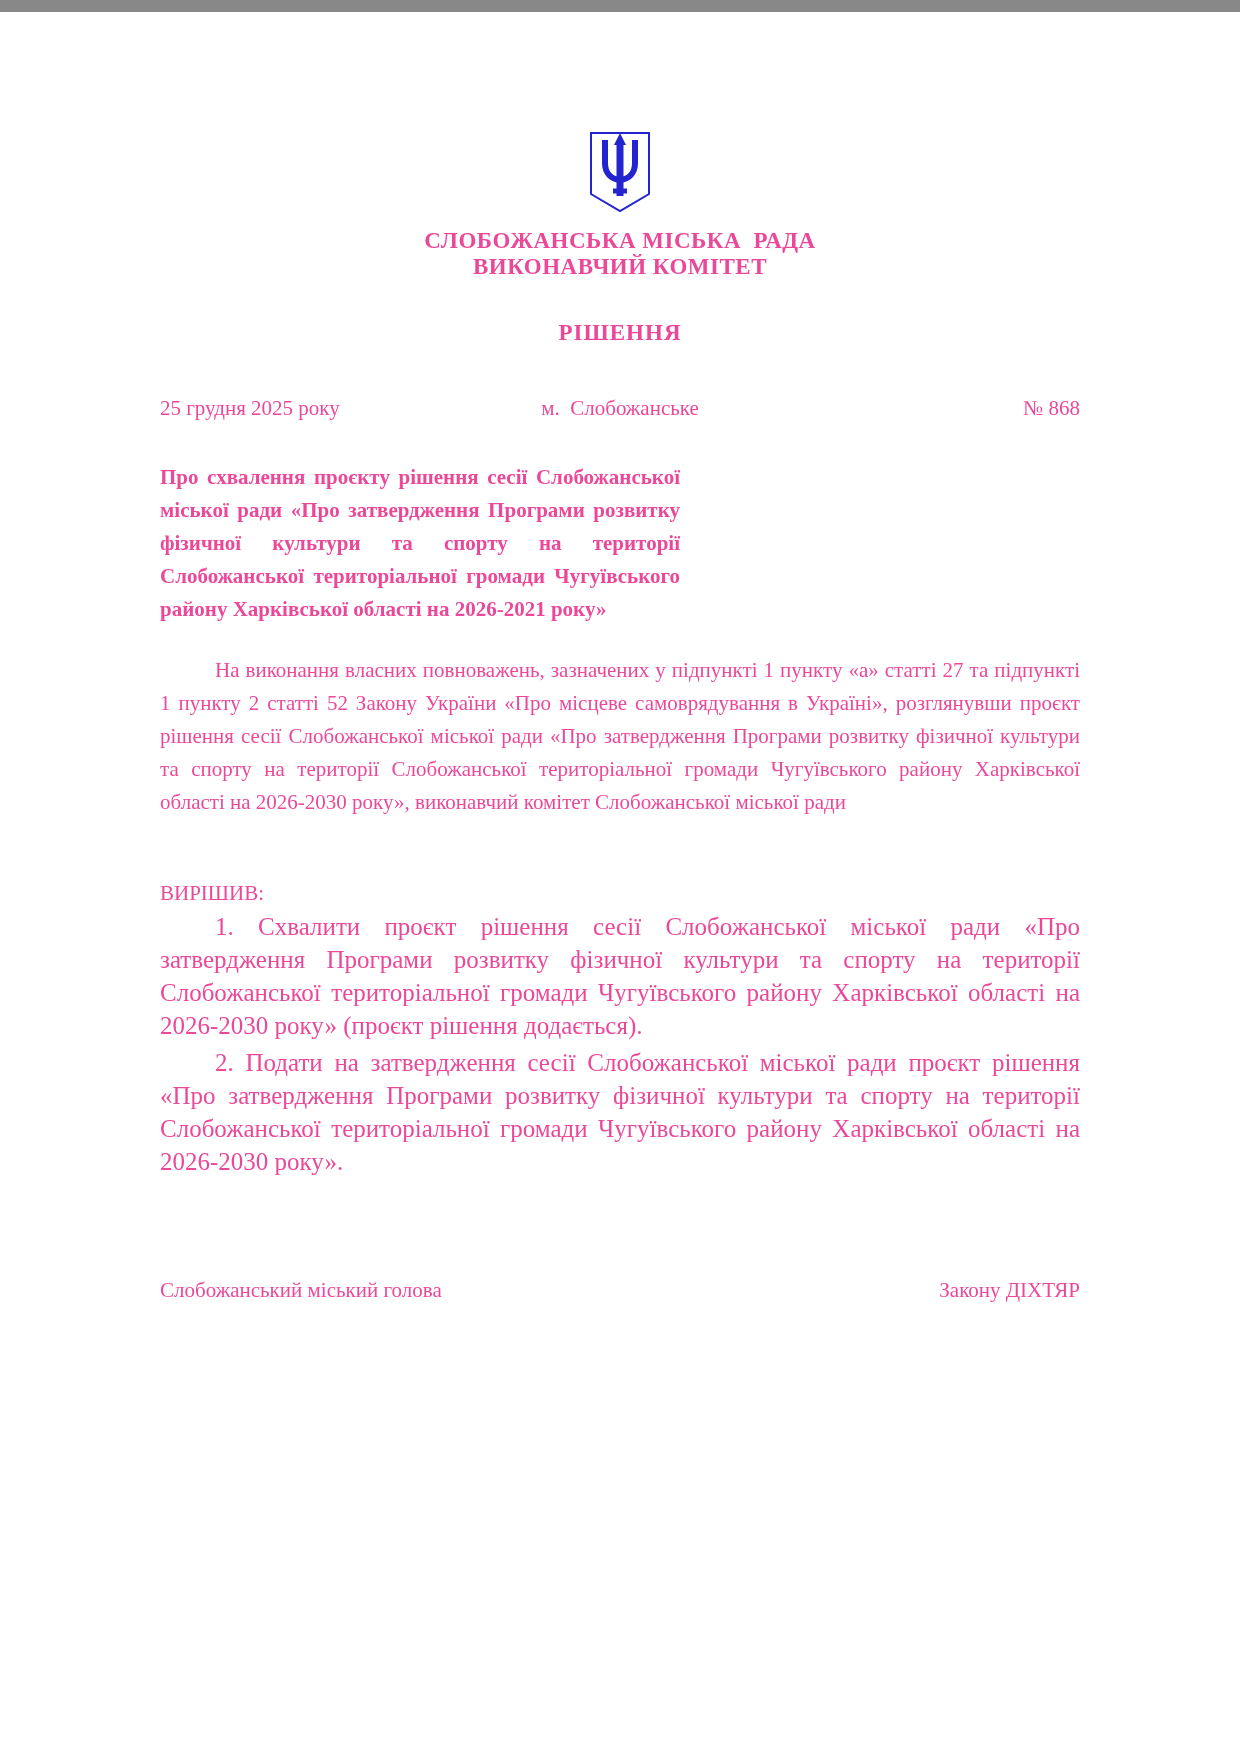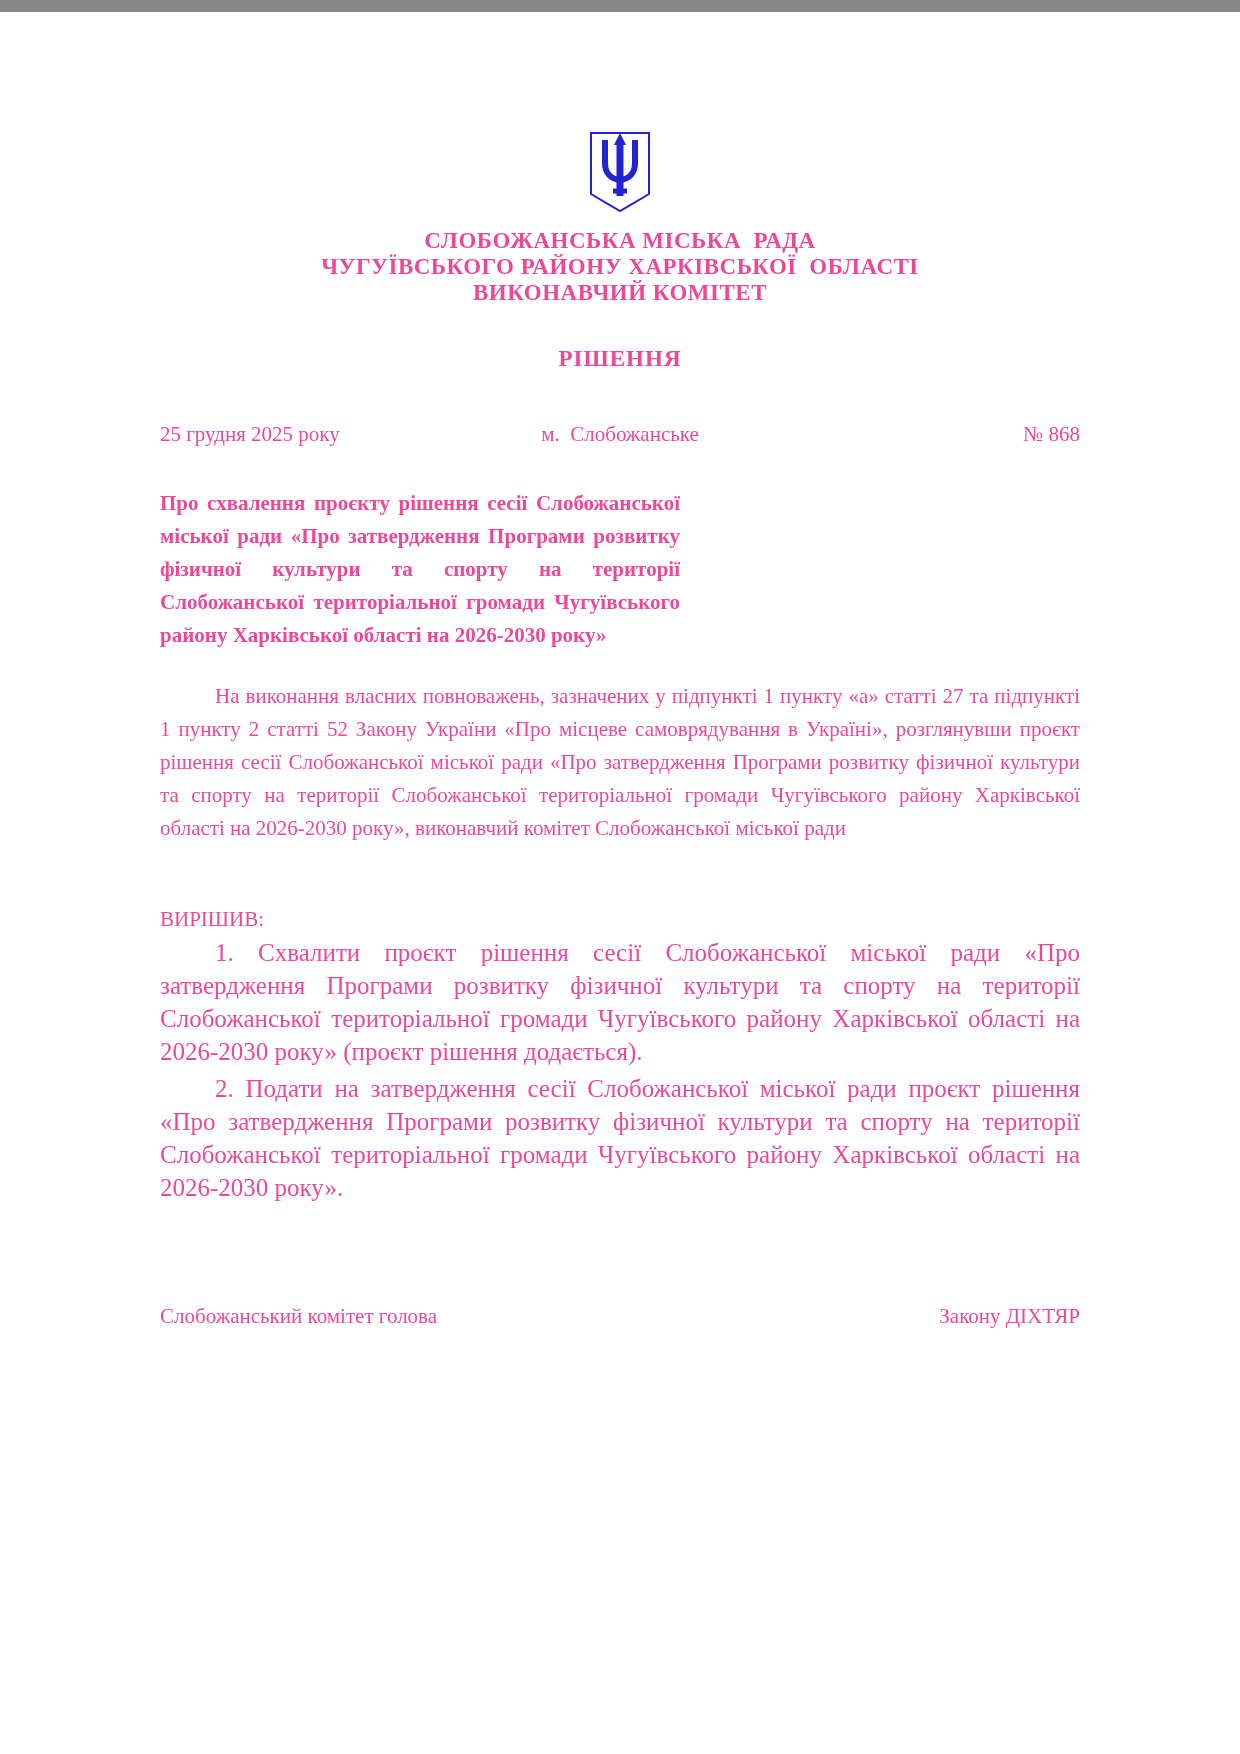--- a/index.html
+++ b/index.html
@@ -61,38 +61,37 @@
           <path d="M47 13 V33 C47 43 41 49 32 50" stroke-width="6"></path>
           <path d="M25 61 H39" stroke-width="5"></path>
         </g>
         <path d="M32 3 L38 15 H26 Z" fill="#2323cf"></path>
         <path d="M14 10 H20 V16 H14 Z M44 10 H50 V16 H44 Z" fill="#2323cf"></path>
       </svg>
     </span>
   </div>
 
   <div class="org-line">СЛОБОЖАНСЬКА МІСЬКА  РАДА</div>
-  <div class="org-line">ЧУГУЇВСЬКОГО РАЙОНУ ХАРКІВСЬКОЇ  ОБЛАСТІ</div>
   <div class="org-line">ВИКОНАВЧИЙ КОМІТЕТ</div>
 
   <div class="doc-type">РІШЕННЯ</div>
 
   <div class="meta-row">
     <span class="left">25 грудня 2025 року</span>
     <span class="center">м.  Слобожанське</span>
     <span class="right">№ 868</span>
   </div>
 
-  <div class="subject">Про схвалення проєкту рішення сесії Слобожанської міської ради «Про затвердження Програми розвитку фізичної культури та спорту на території Слобожанської територіальної громади Чугуївського району Харківської області на 2026-2030 року»</div>
+  <div class="subject">Про схвалення проєкту рішення сесії Слобожанської міської ради «Про затвердження Програми розвитку фізичної культури та спорту на території Слобожанської територіальної громади Чугуївського району Харківської області на 2026-2021 року»</div>
 
   <p class="body-par">На виконання власних повноважень, зазначених у підпункті 1 пункту «а» статті 27 та підпункті 1 пункту 2 статті 52 Закону України «Про місцеве самоврядування в Україні», розглянувши проєкт рішення сесії Слобожанської міської ради «Про затвердження Програми розвитку фізичної культури та спорту на території Слобожанської територіальної громади Чугуївського району Харківської області на 2026-2030 року», виконавчий комітет Слобожанської міської ради</p>
 
   <div class="resolution">ВИРІШИВ:</div>
 
   <p class="item">1. Схвалити проєкт  рішення сесії  Слобожанської міської ради «Про затвердження Програми розвитку фізичної культури та спорту на території Слобожанської територіальної громади Чугуївського району Харківської області на 2026-2030 року» (проєкт рішення додається).</p>
   <p class="item">2. Подати на затвердження сесії Слобожанської міської ради проєкт рішення «Про затвердження Програми розвитку фізичної культури та спорту на території Слобожанської територіальної громади Чугуївського району Харківської області на 2026-2030 року».</p>
 
   <div class="signature-row">
-    <span>Слобожанський комітет голова</span>
+    <span>Слобожанський міський голова</span>
     <span>Закону ДІХТЯР</span>
   </div>
 
 </div>
 
 </body></html>

